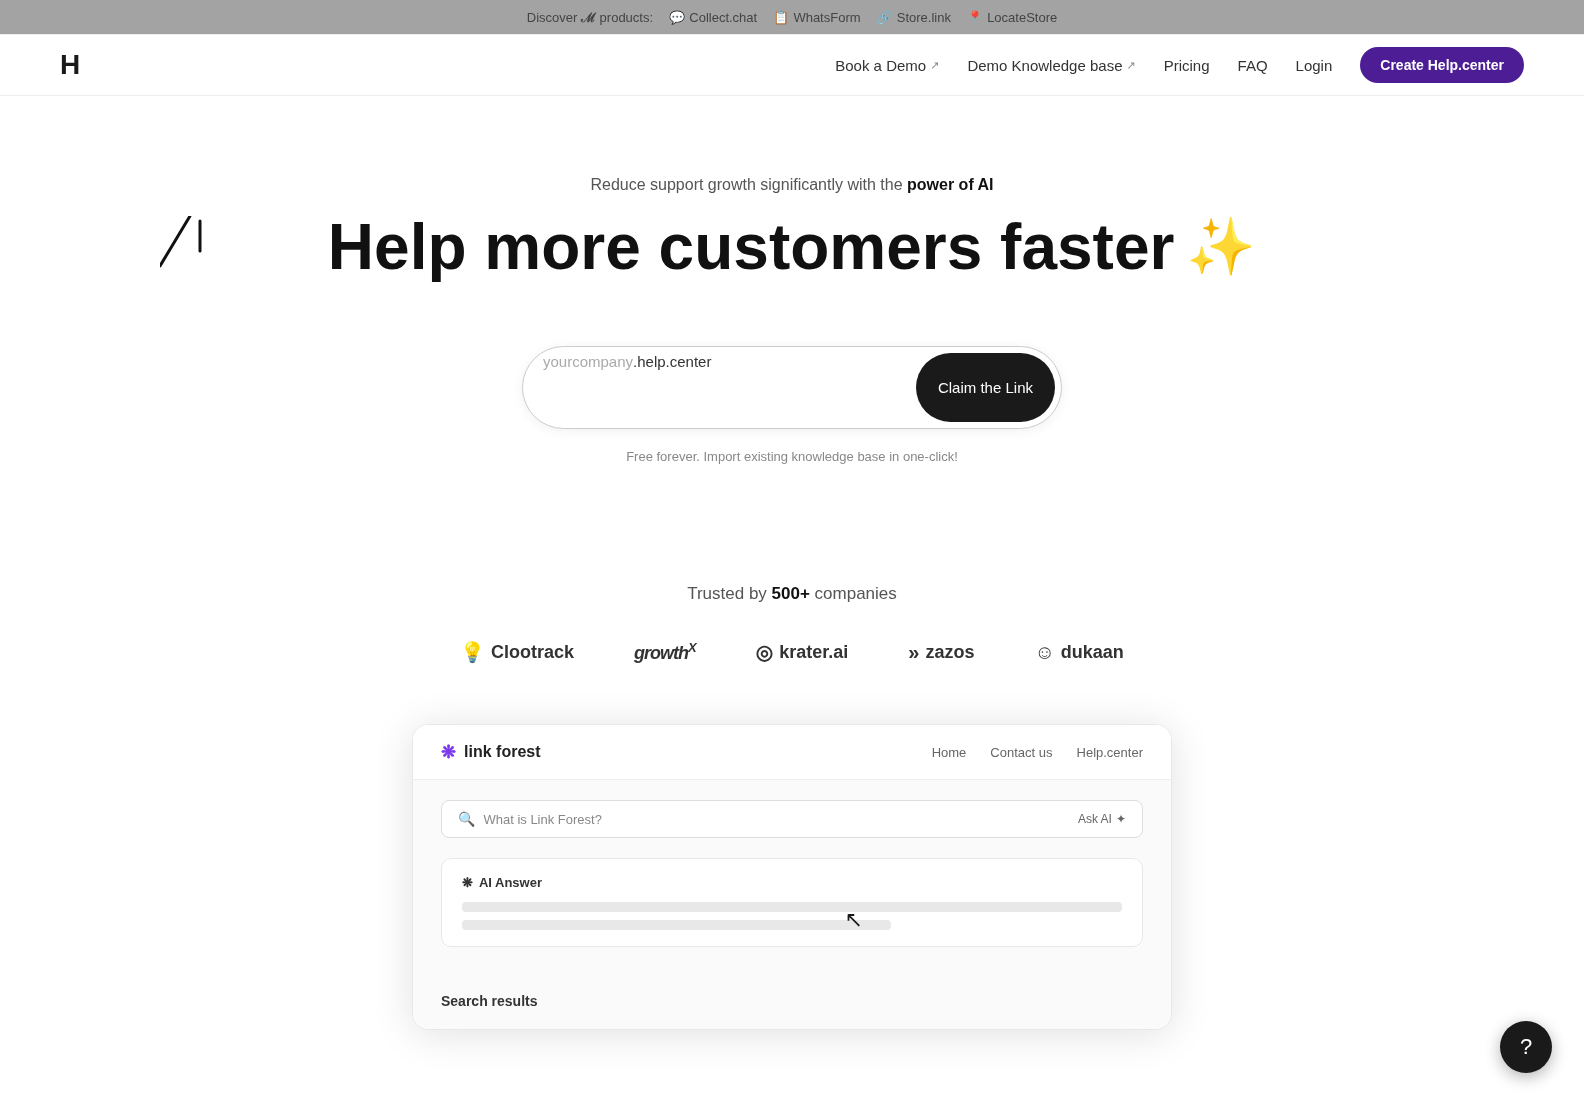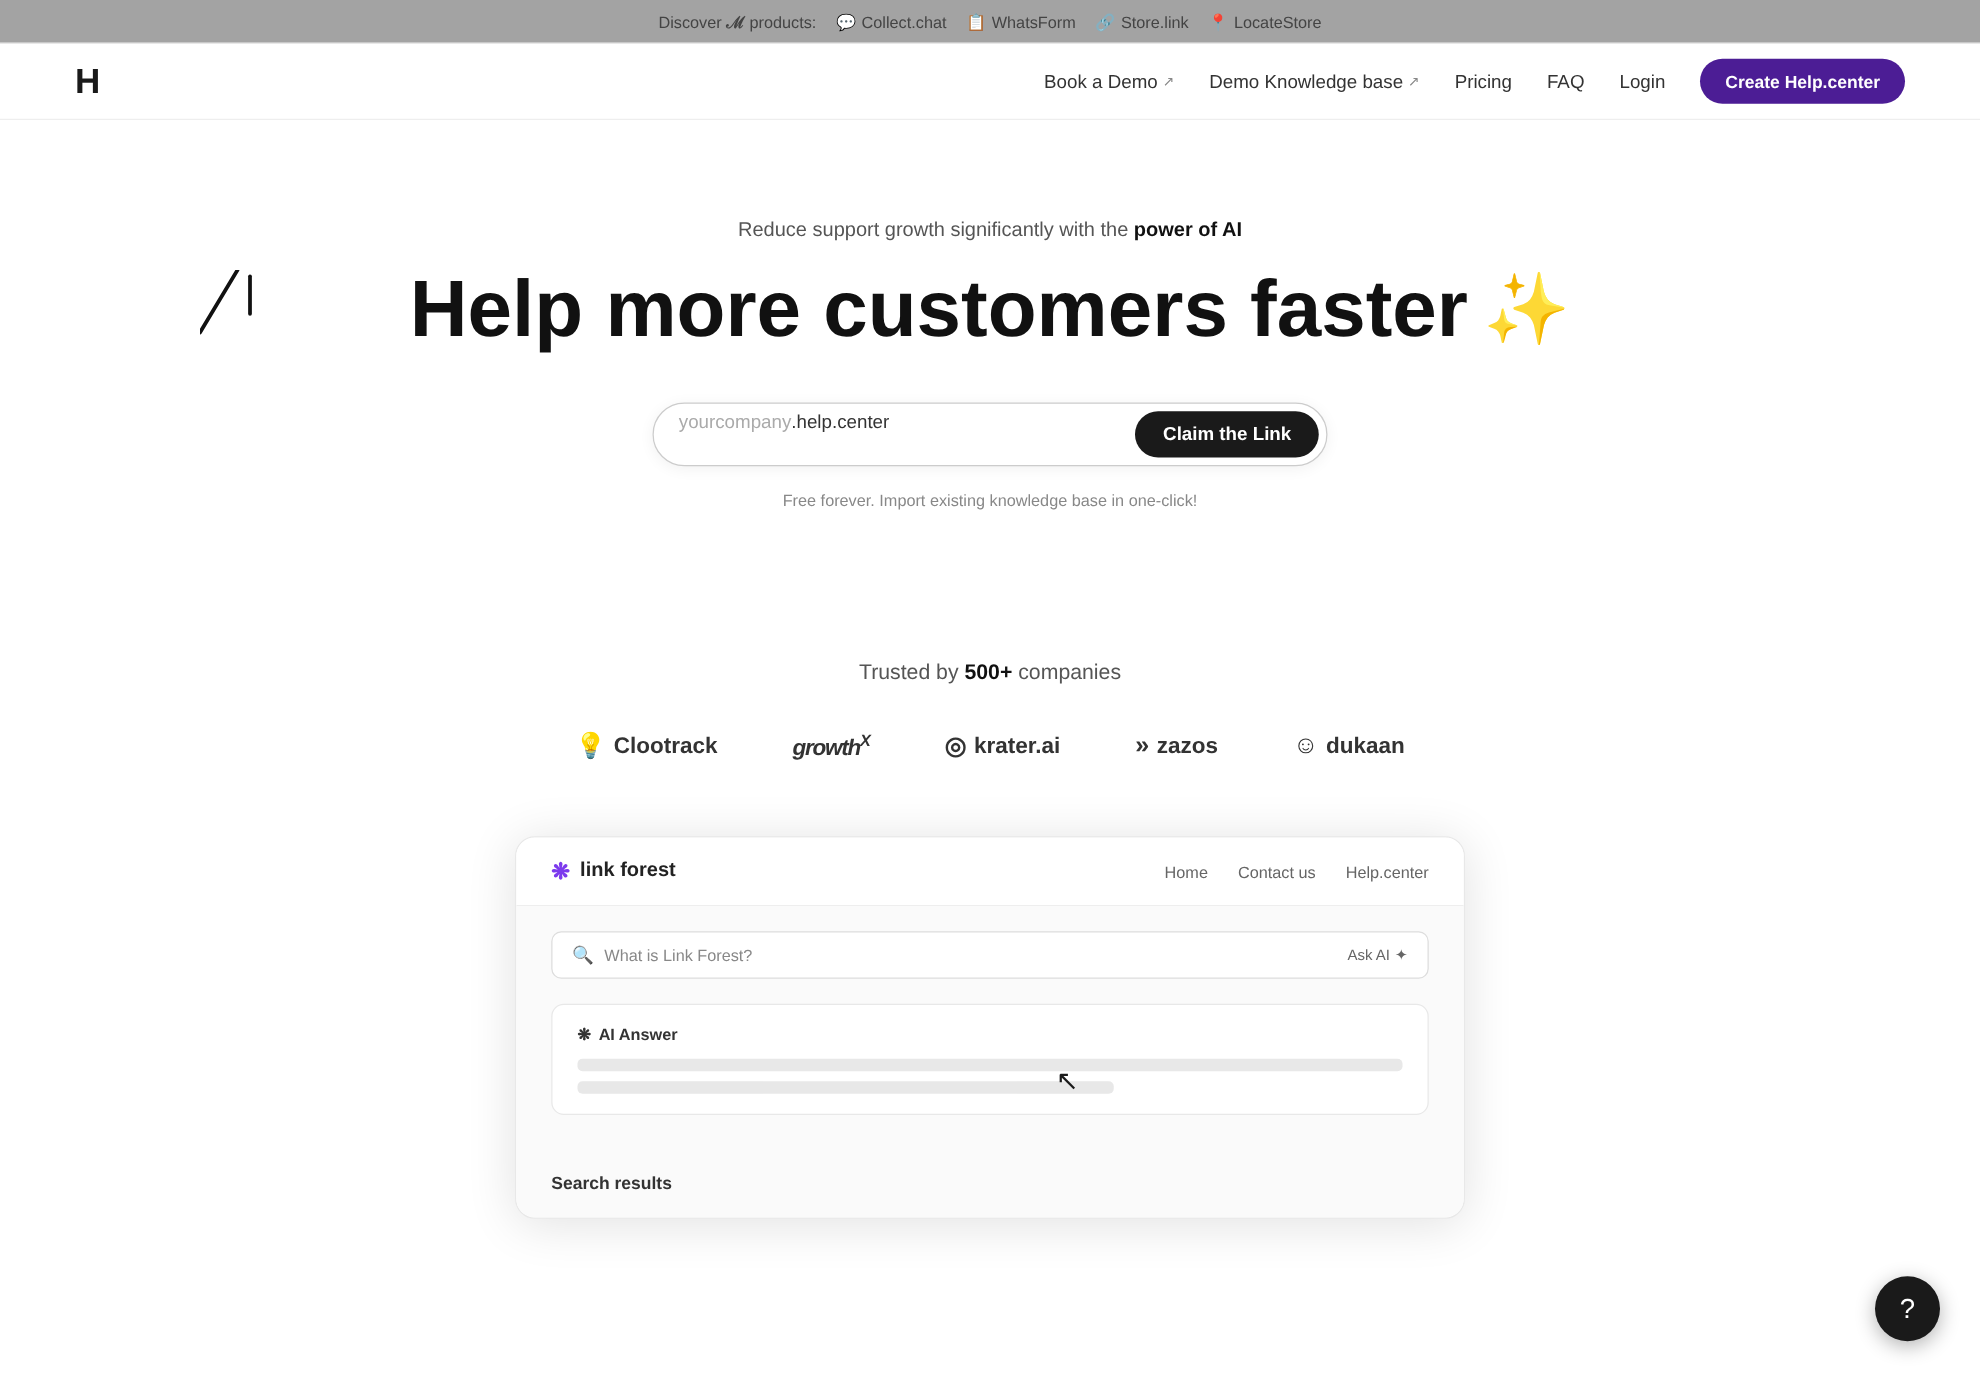--- a/index.html
+++ b/index.html
@@ -77,21 +77,21 @@
       font-size: 16px;
       color: #555;
       margin-bottom: 18px;
     }
     .hero-subtitle strong { font-weight: 700; color: #111; }
     .hero-title {
       font-size: 64px;
       font-weight: 800;
       color: #111;
       line-height: 1.1;
-      margin-bottom: 40px;
+      margin-bottom: 64px;
       display: flex;
       align-items: center;
       justify-content: center;
       gap: 12px;
     }
     .hero-title .sparkle { font-size: 56px; }
 
     
     .deco-lines {
       position: absolute;
@@ -132,23 +132,23 @@
       color: #333;
       background: transparent;
       min-width: 60px;
     }
     .url-input::placeholder { color: #aaa; }
     .claim-btn {
       background: #1a1a1a;
       color: #fff;
       border: none;
       border-radius: 999px;
-      padding: 10px 22px;
+      padding: 26px 22px;
       font-size: 15px;
-      font-weight: 700;
+      font-weight: 400;
       cursor: pointer;
       white-space: nowrap;
       margin-left: 8px;
     }
     .hero-note {
       font-size: 13px;
       color: #888;
       margin-top: 4px;
     }
 

